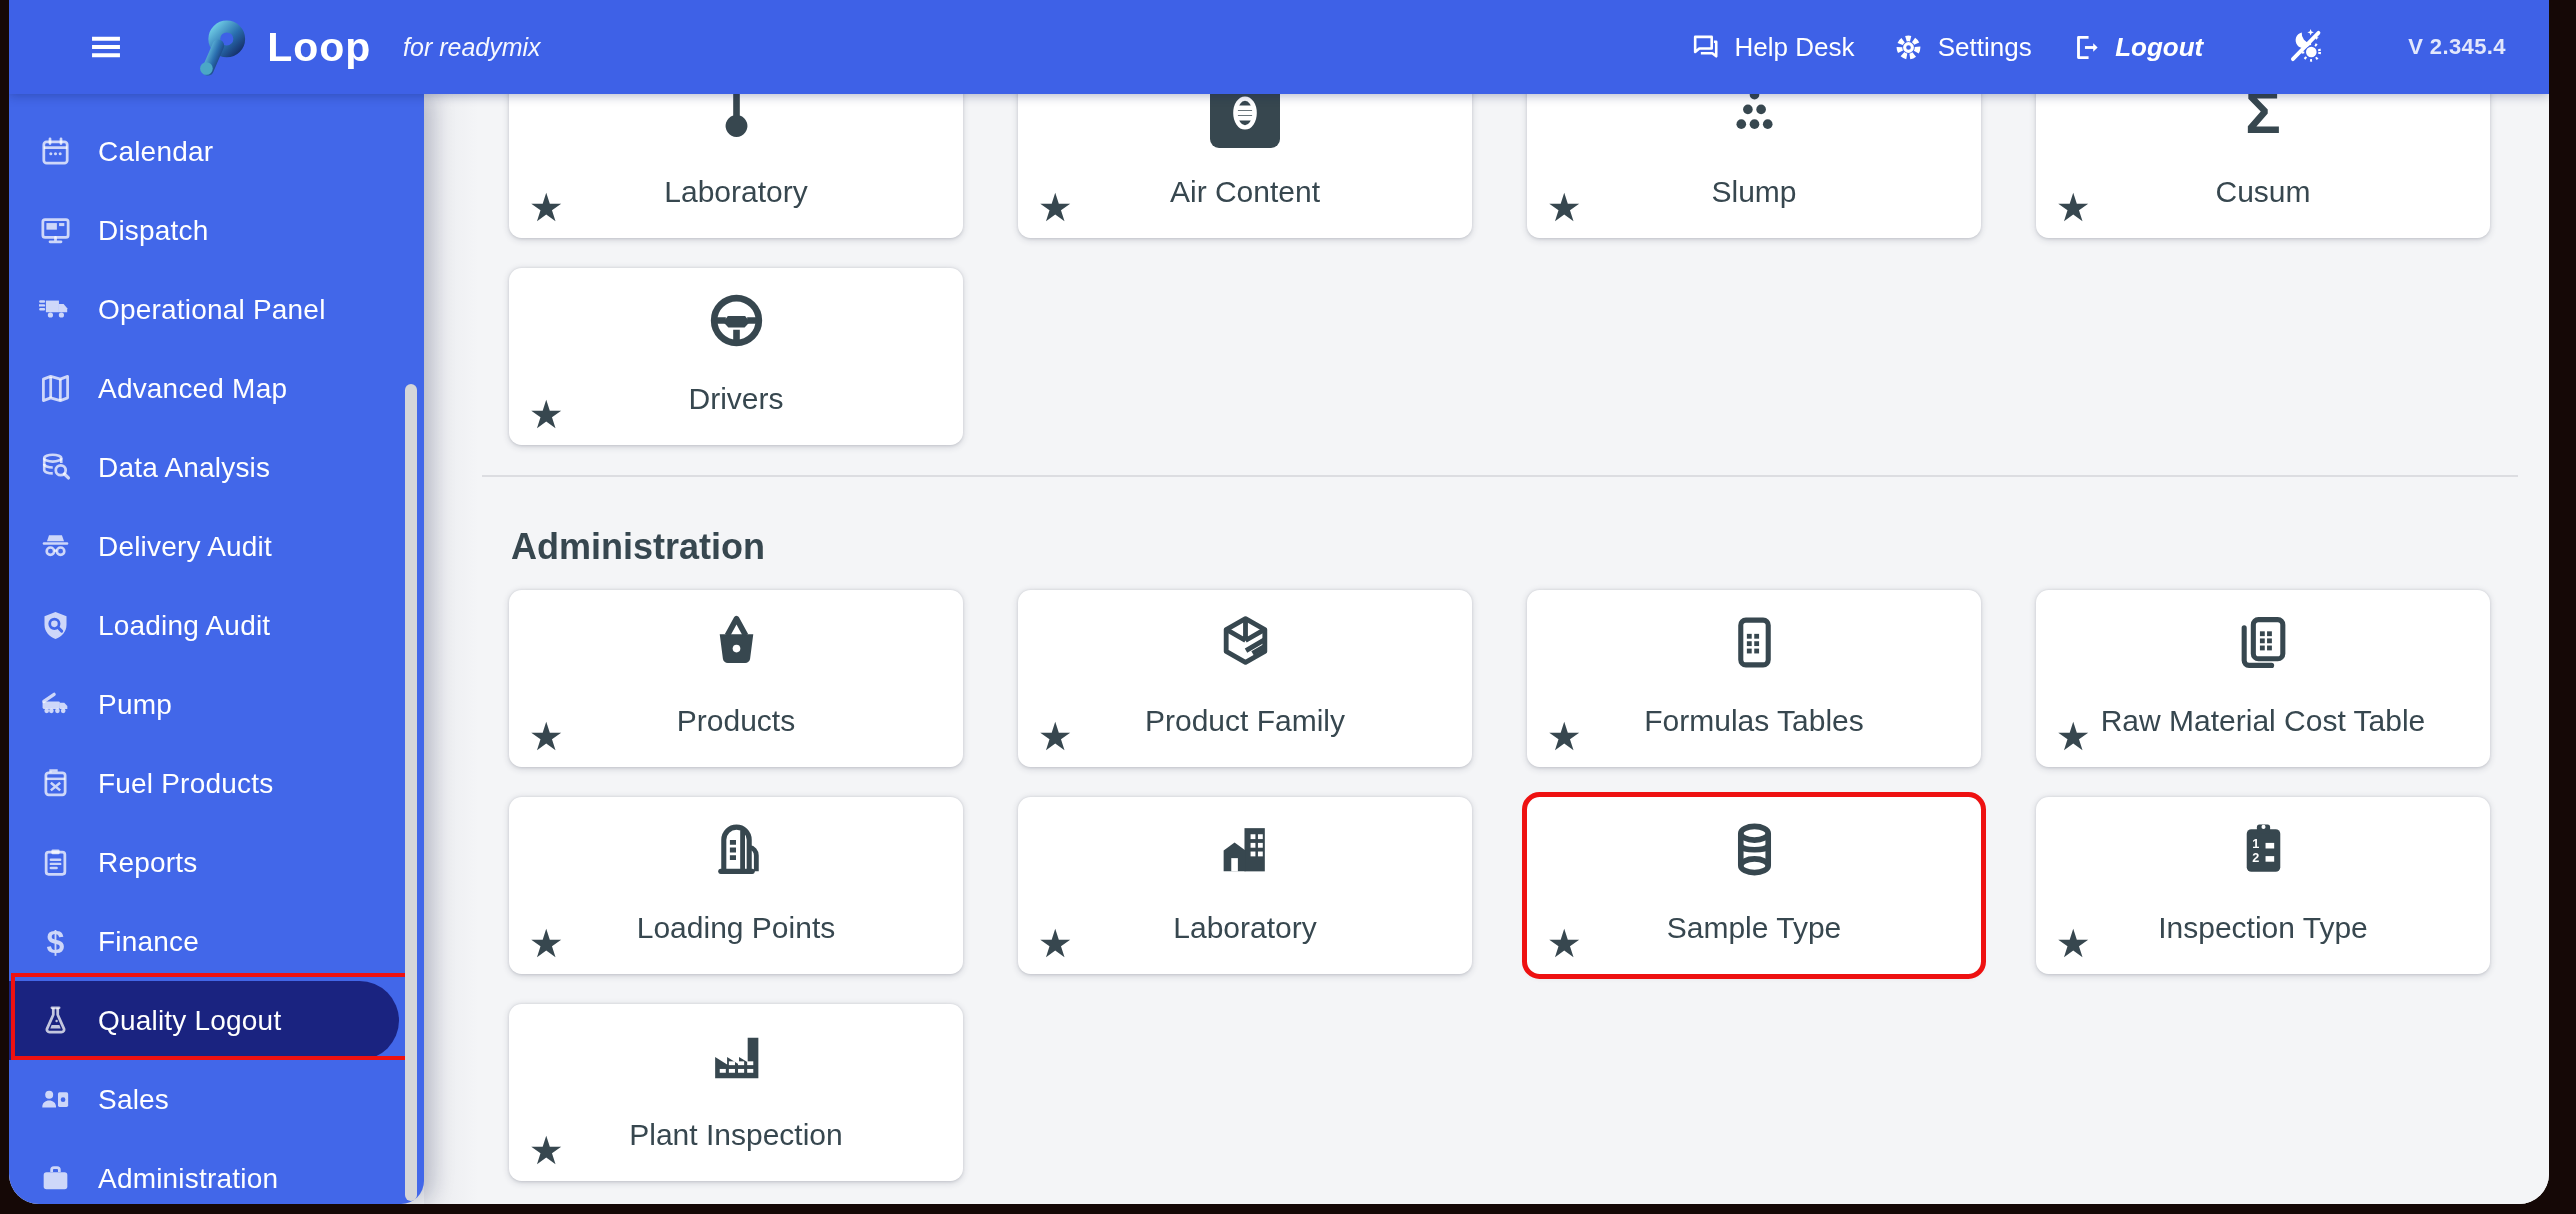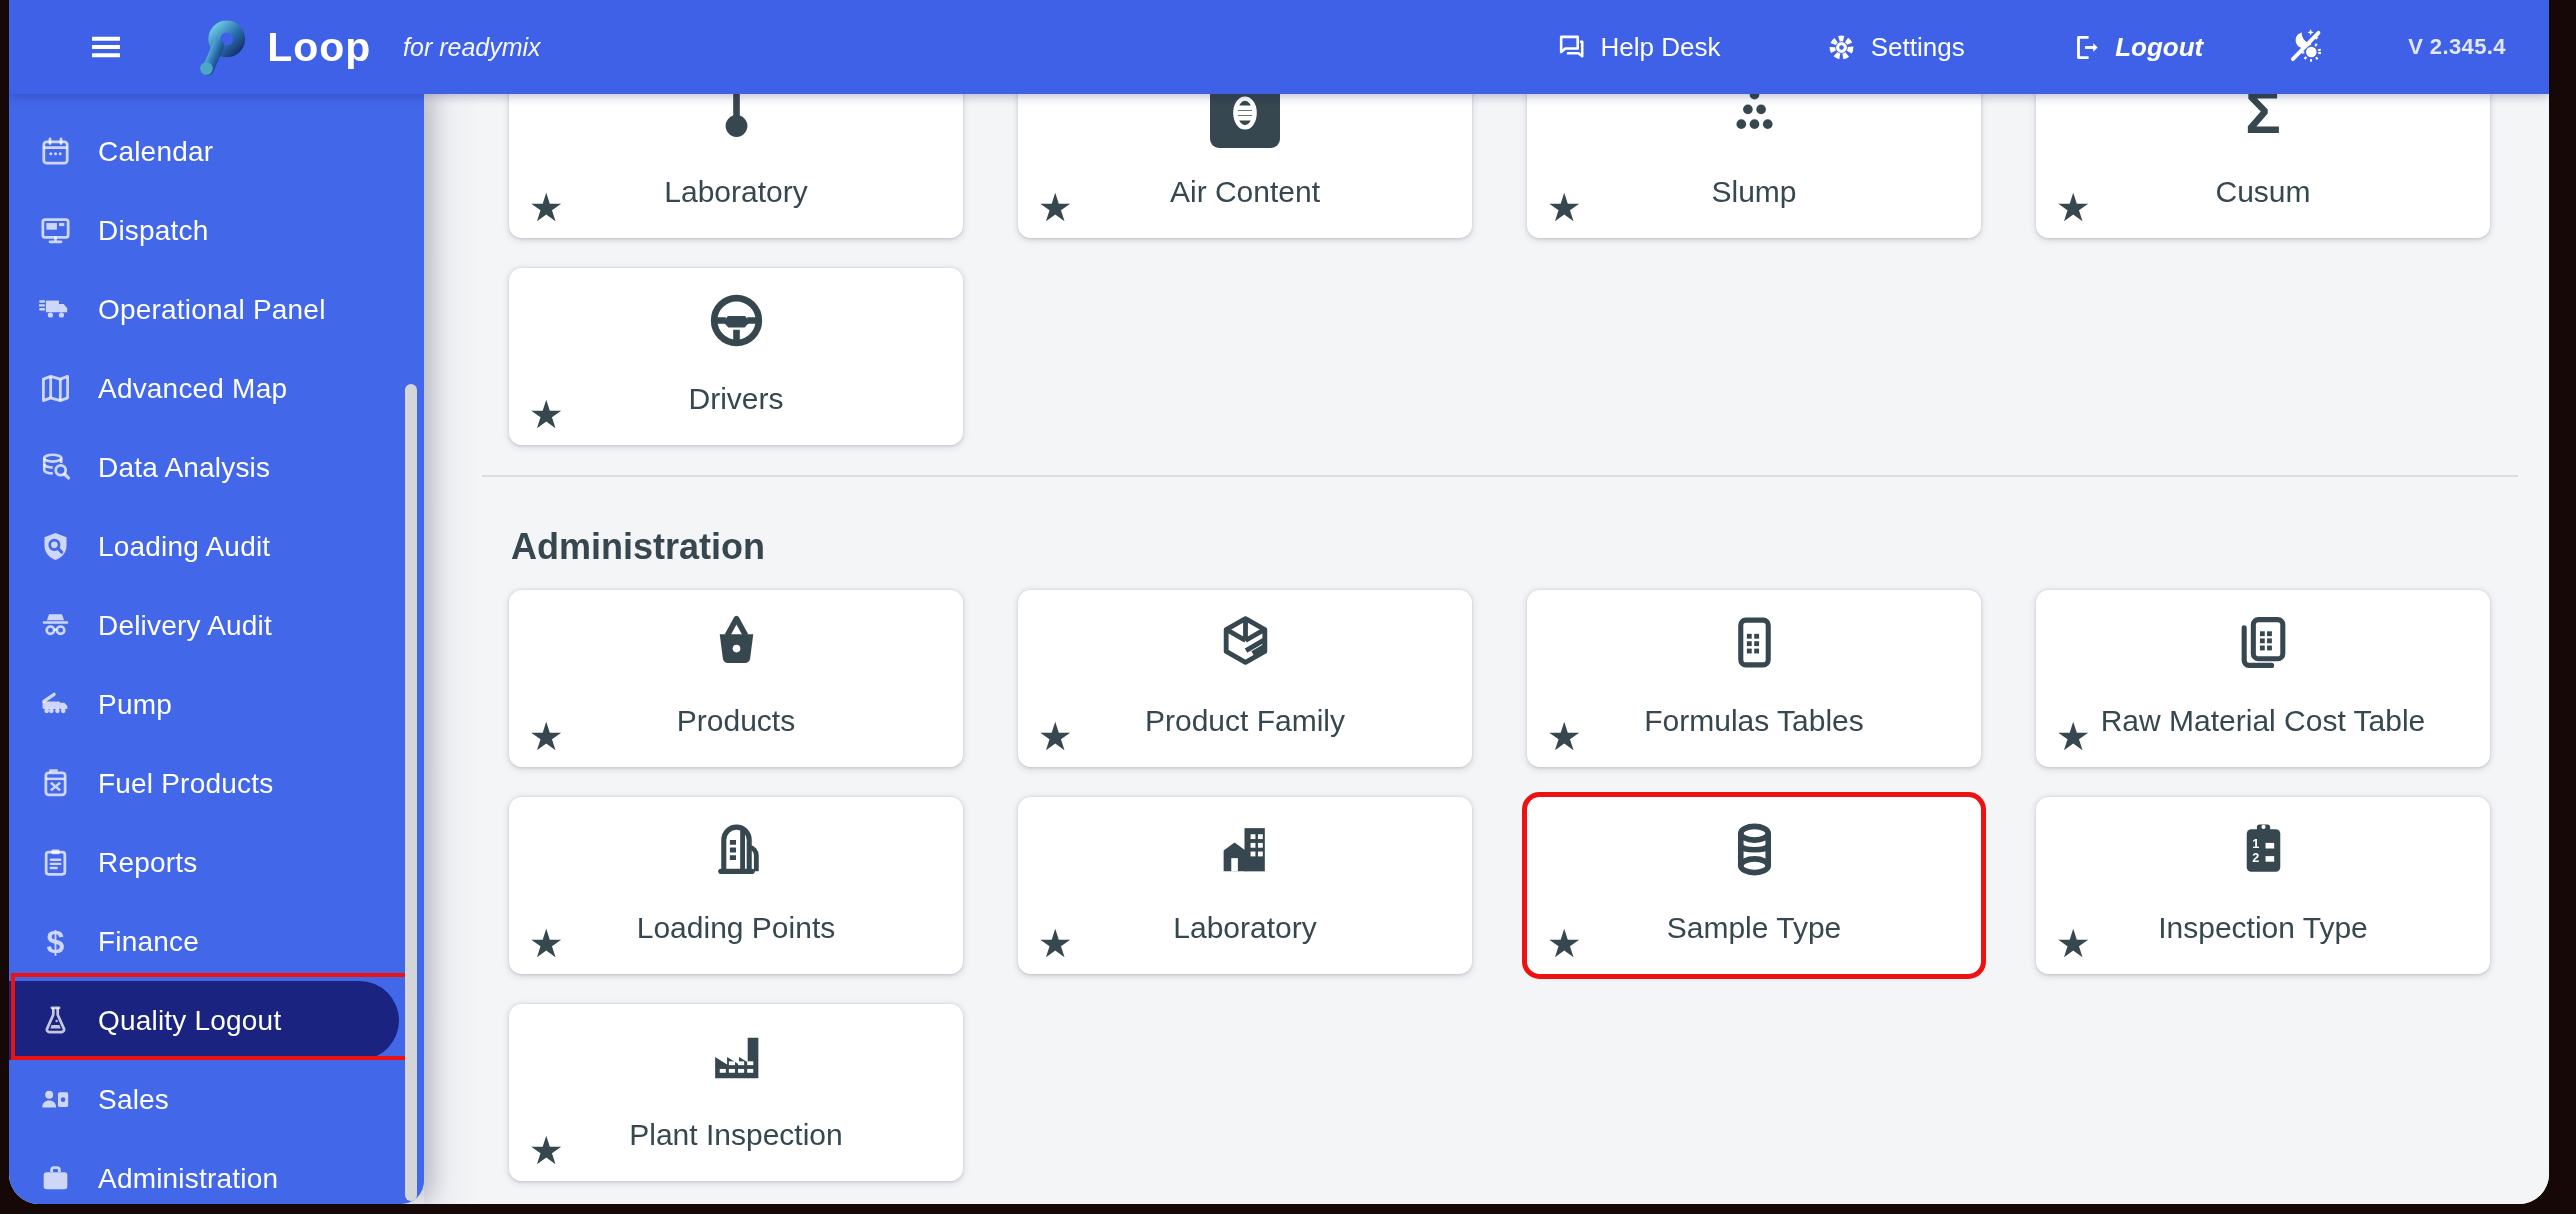--- a/index.html
+++ b/index.html
@@ -94,21 +94,21 @@
           </defs>
           <circle cx="28" cy="17.5" r="9.5" fill="none" stroke="url(#lg1)" stroke-width="9"></circle>
           <path d="M21.5 22.5L13.5 41" stroke="url(#lg1)" stroke-width="9" stroke-linecap="round"></path>
           <circle cx="12.5" cy="40" r="4.8" fill="#4ba7c6"></circle>
         </svg>
       </span>
       <span class="brand-name">Loop</span>
       <span class="brand-suffix">for readymix</span>
     </div>
     <div class="top-actions">
-      <div id="top-actions-slot" style="display:flex;align-items:center;gap:106px">
+      <div id="top-actions-slot" style="display:flex;align-items:center;gap:39px">
           <div class="top-action">
             <span class="ticon">
               <svg viewBox="0 0 24 24">
                 <path d="M16.8 3.8v9H7.2L4 15.4V3.8z" stroke="currentColor" fill="none" stroke-width="2" stroke-linejoin="round"></path>
                 <path d="M8.4 16.4h8.9l3 2.4V7.6h-1.8" stroke="currentColor" fill="none" stroke-width="2" stroke-linejoin="round"></path>
               </svg>
             </span>
             <span>Help Desk</span>
           </div>
           <div class="top-action">
@@ -200,38 +200,38 @@
               <path d="M3.8 9.5c0 1.4 2.8 2.5 6.2 2.5" stroke="currentColor" fill="none" stroke-width="1.9"></path>
               <circle cx="15.8" cy="14" r="3.6" stroke="currentColor" fill="none" stroke-width="2"></circle>
               <path d="M18.5 16.7l2.9 2.9" stroke="currentColor" fill="none" stroke-width="2.4" stroke-linecap="round"></path>
             </svg>
           </span>
           <span class="side-label">Data Analysis</span>
         </div>
         <div class="side-item">
           <span class="side-icon">
             <svg viewBox="0 0 24 24">
-              <path d="M12 2.2l8 3v6.2c0 4.8-3.3 8.6-8 10.4-4.7-1.8-8-5.6-8-10.4V5.2z" fill="currentColor"></path>
-              <circle cx="11.2" cy="10.8" r="3.4" fill="none" stroke="#4267e9" stroke-width="2"></circle>
-              <path d="M13.7 13.3l2.8 2.8" stroke="#4267e9" stroke-width="2.2" stroke-linecap="round"></path>
-            </svg>
-          </span>
-          <span class="side-label">Loading Audit</span>
-        </div>
-        <div class="side-item">
-          <span class="side-icon">
-            <svg viewBox="0 0 24 24">
               <path d="M7.3 3.8h9.4l1.5 4.4H5.8z" fill="currentColor"></path>
               <path d="M3.6 9.8h16.8" stroke="currentColor" fill="none" stroke-width="1.8" stroke-linecap="round"></path>
               <circle cx="8.3" cy="15.4" r="2.7" stroke="currentColor" fill="none" stroke-width="1.9"></circle>
               <circle cx="15.7" cy="15.4" r="2.7" stroke="currentColor" fill="none" stroke-width="1.9"></circle>
               <path d="M11 15h2" stroke="currentColor" fill="none" stroke-width="1.8"></path>
             </svg>
           </span>
           <span class="side-label">Delivery Audit</span>
+        </div>
+        <div class="side-item">
+          <span class="side-icon">
+            <svg viewBox="0 0 24 24">
+              <path d="M12 2.2l8 3v6.2c0 4.8-3.3 8.6-8 10.4-4.7-1.8-8-5.6-8-10.4V5.2z" fill="currentColor"></path>
+              <circle cx="11.2" cy="10.8" r="3.4" fill="none" stroke="#4267e9" stroke-width="2"></circle>
+              <path d="M13.7 13.3l2.8 2.8" stroke="#4267e9" stroke-width="2.2" stroke-linecap="round"></path>
+            </svg>
+          </span>
+          <span class="side-label">Loading Audit</span>
         </div>
         <div class="side-item">
           <span class="side-icon">
             <svg viewBox="0 0 24 24">
               <path d="M3.5 9.8L11 4.6" stroke="currentColor" fill="none" stroke-width="2.4" stroke-linecap="round"></path>
               <rect x="2.6" y="9.8" width="12.6" height="5.4" rx="1" fill="currentColor"></rect>
               <path d="M15.2 10.8h3.2l2.2 2.2v2.2h-5.4z" fill="currentColor"></path>
               <circle cx="5.6" cy="16.6" r="1.7" fill="currentColor"></circle>
               <circle cx="9" cy="16.6" r="1.7" fill="currentColor"></circle>
               <circle cx="13.4" cy="16.6" r="1.7" fill="currentColor"></circle>

